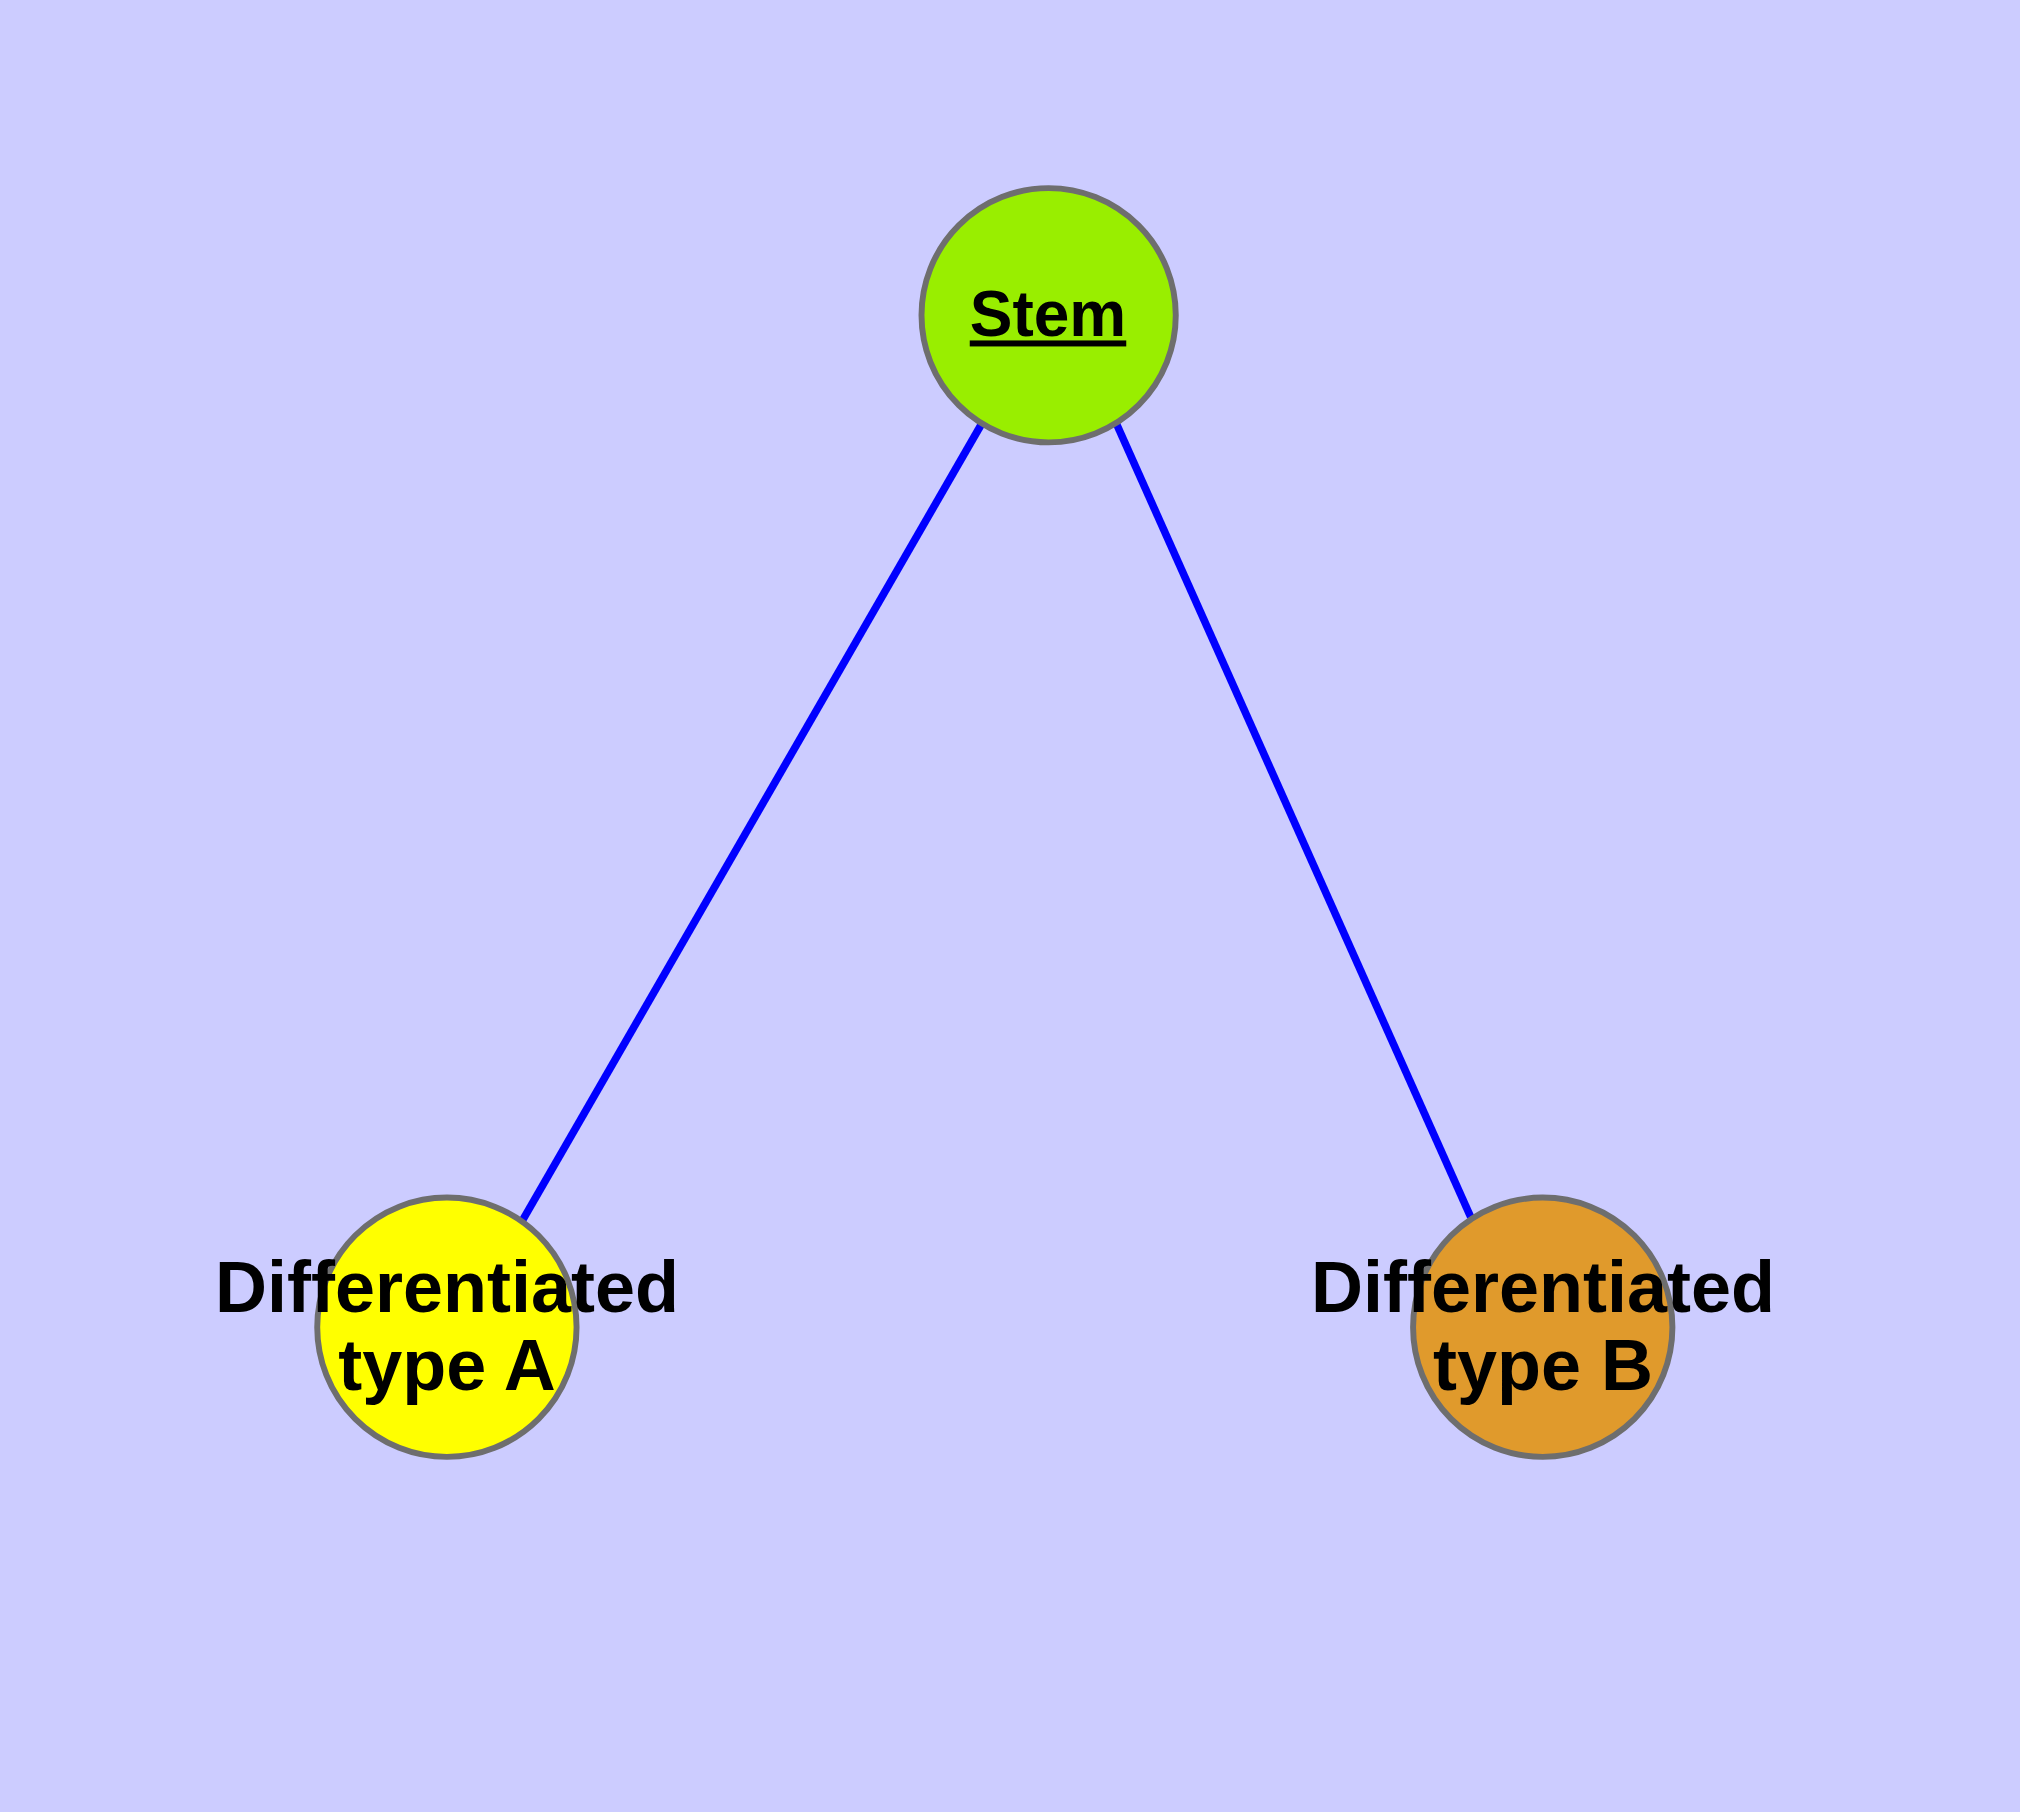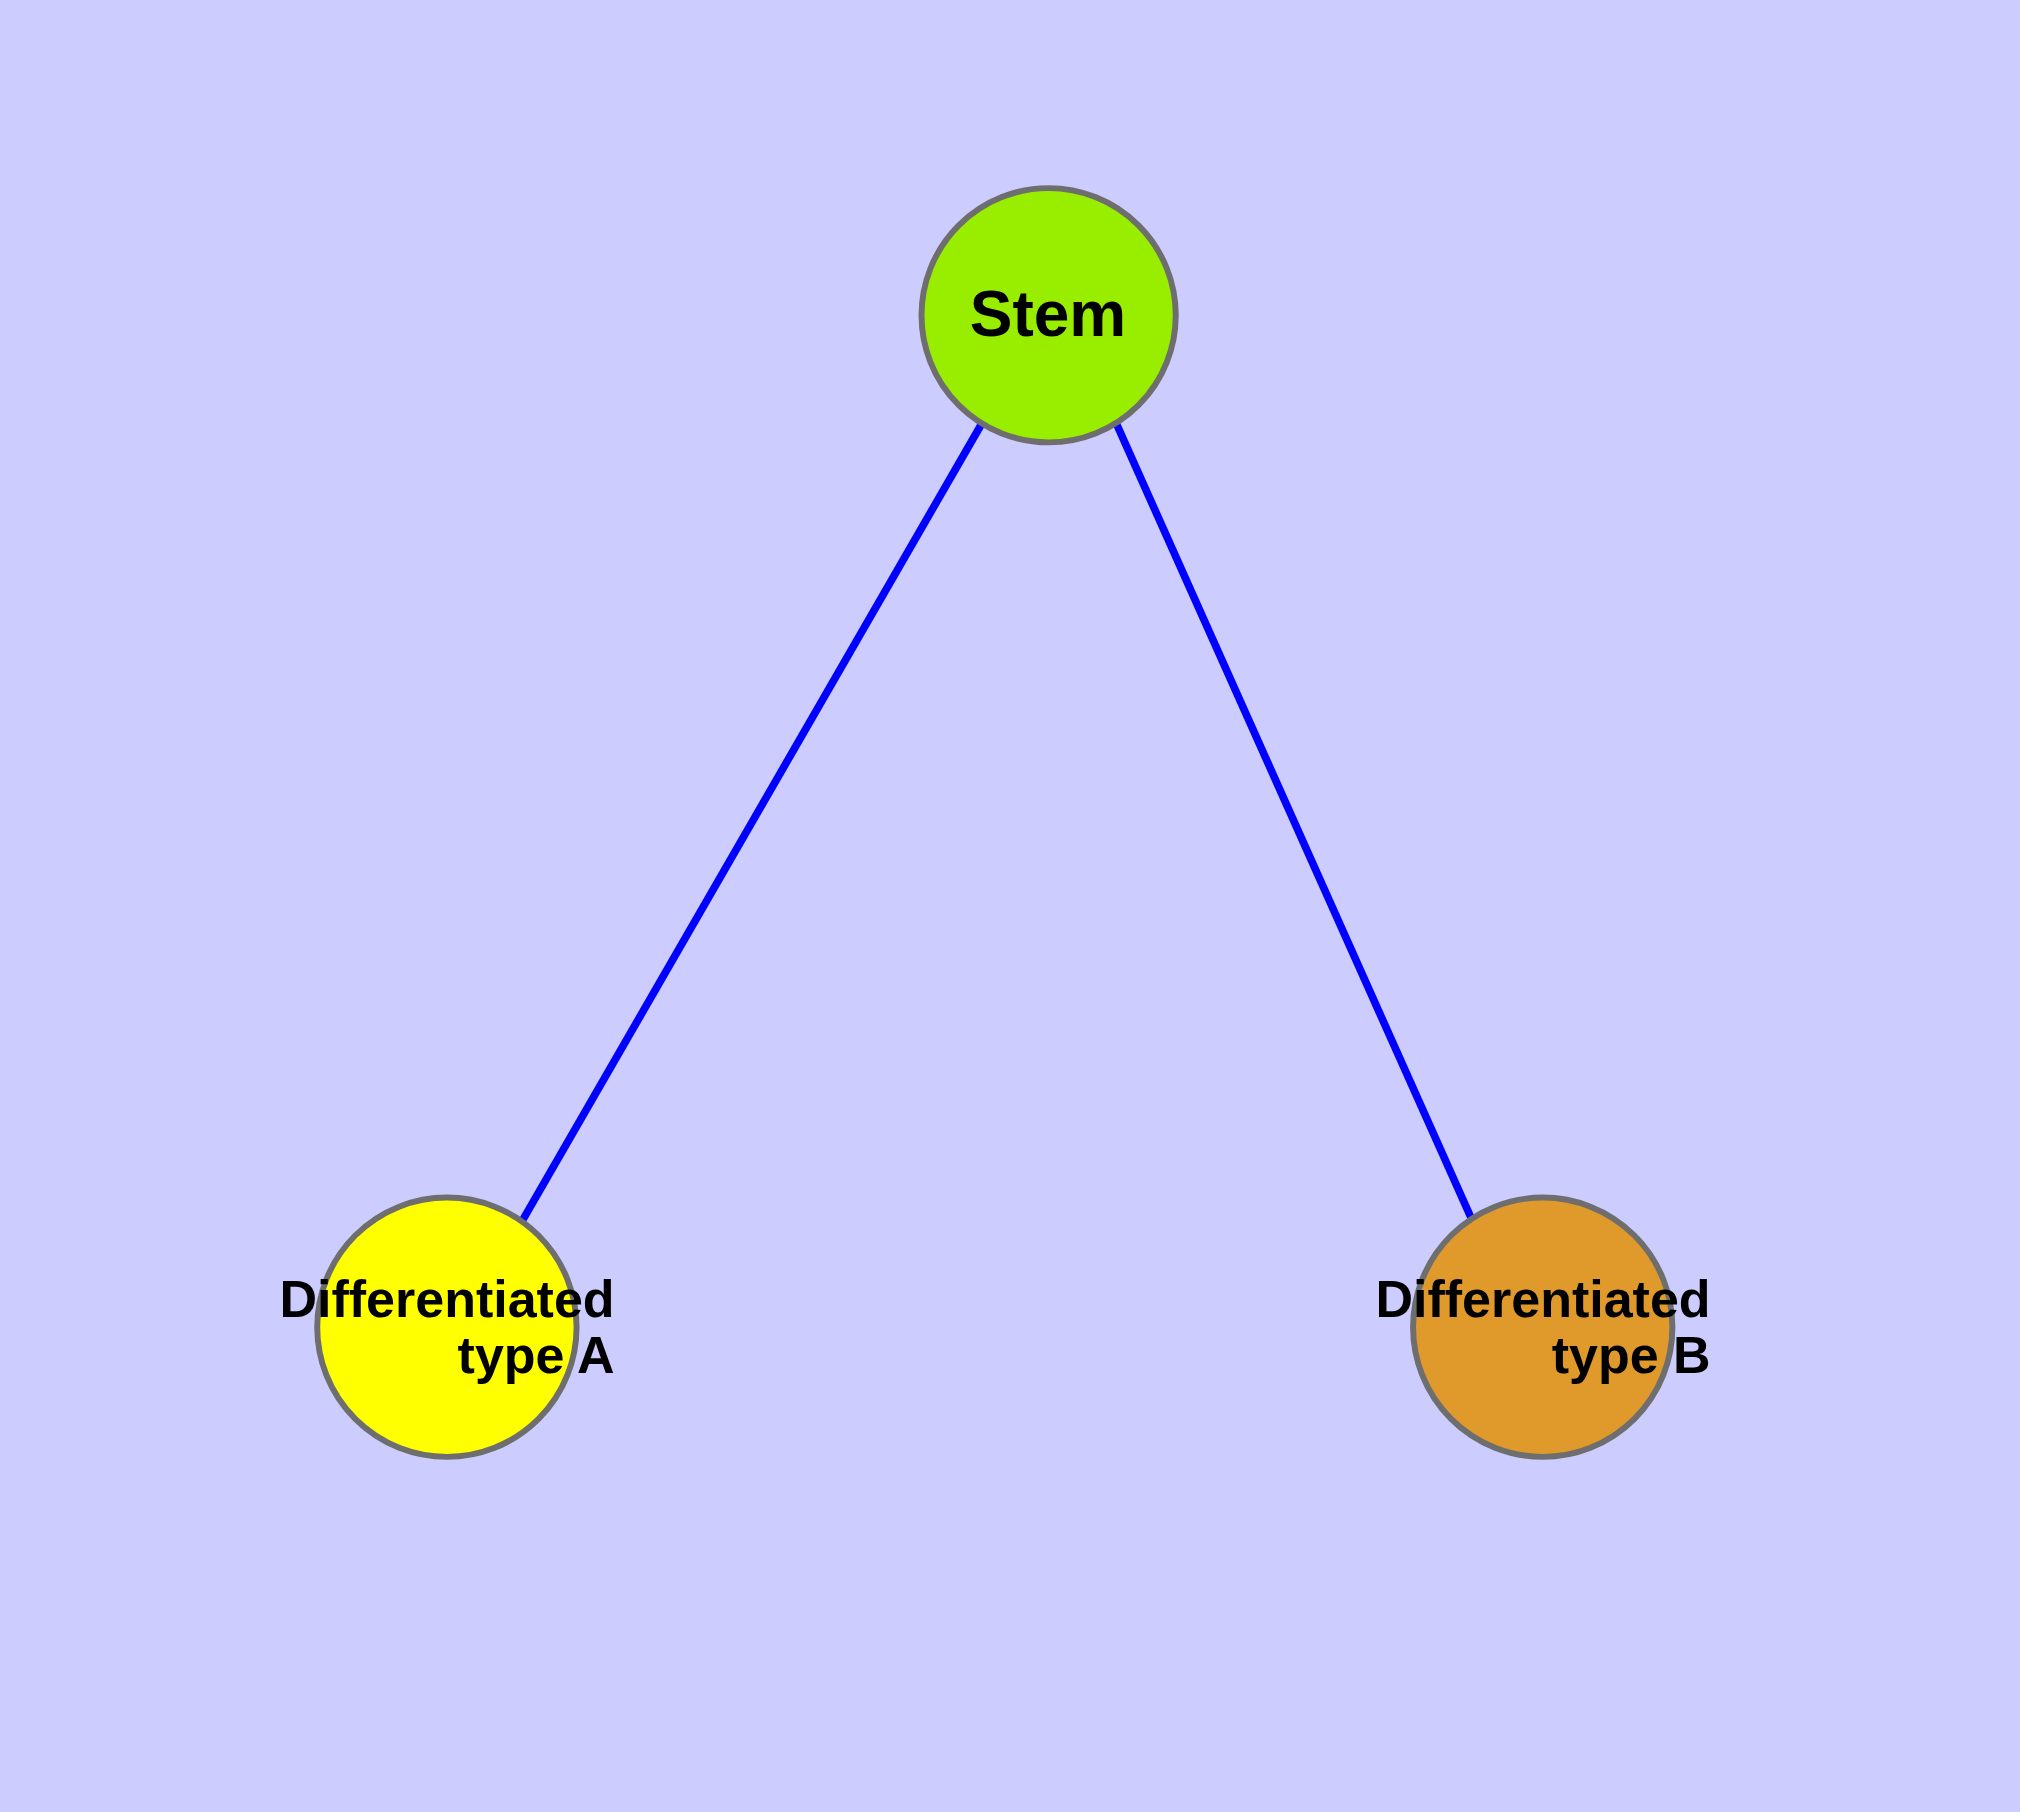--- a/index.html
+++ b/index.html
@@ -32,22 +32,21 @@
     font-weight: bold;
     line-height: 1.08;
     white-space: pre;
     pointer-events: none;
     transform: translate(-50%, -50%);
   }
   .label-stem {
     font-size: 64px;
   }
   .label-type {
-    font-size: 52px;
-    text-align: right;
+    font-size: 72px;
   }
 </style>
 </head>
 <body style="background: rgb(204, 204, 255);">
 
 <div id="canvas" style="width: 2021px; height: 1812px;">
 
   <svg id="graph-svg" viewBox="0 0 2384 2138" xmlns="http://www.w3.org/2000/svg" style="width: 2021px; height: 1812px;">
 
     <rect id="bg-rect" x="0" y="0" width="2384" height="2138" fill="#CCCCFF"></rect>
@@ -57,21 +56,21 @@
       <line id="edge-stem-b" x1="1317" y1="500" x2="1735" y2="1436" stroke="#0000FF" stroke-width="9" stroke-linecap="butt"></line>
     </g>
 
     <g id="nodes-group">
       <circle id="node-stem" cx="1237" cy="372" r="150" fill="#99EE00" stroke="#6E6E6E" stroke-width="7"></circle>
       <circle id="node-diff_a" cx="527" cy="1566" r="153" fill="#FFFF00" stroke="#6E6E6E" stroke-width="7"></circle>
       <circle id="node-diff_b" cx="1820" cy="1566" r="153" fill="#E09A2C" stroke="#6E6E6E" stroke-width="7"></circle>
     </g>
   </svg>
 
-  <div class="node-label label-stem" id="label-stem" style="left: 1048px; top: 315px; color: rgb(0, 0, 0);">Stem</div>
+  <div class="node-label label-stem" id="label-stem" style="left: 1048px; top: 315px; color: rgb(0, 0, 0); text-decoration: underline;">Stem</div>
 
   <div class="node-label label-type" id="label-diff_a" style="left: 447px; top: 1327px; color: rgb(0, 0, 0);">Differentiated
 type A</div>
 
   <div class="node-label label-type" id="label-diff_b" style="left: 1543px; top: 1327px; color: rgb(0, 0, 0);">Differentiated
 type B</div>
 
 </div>
 
 

